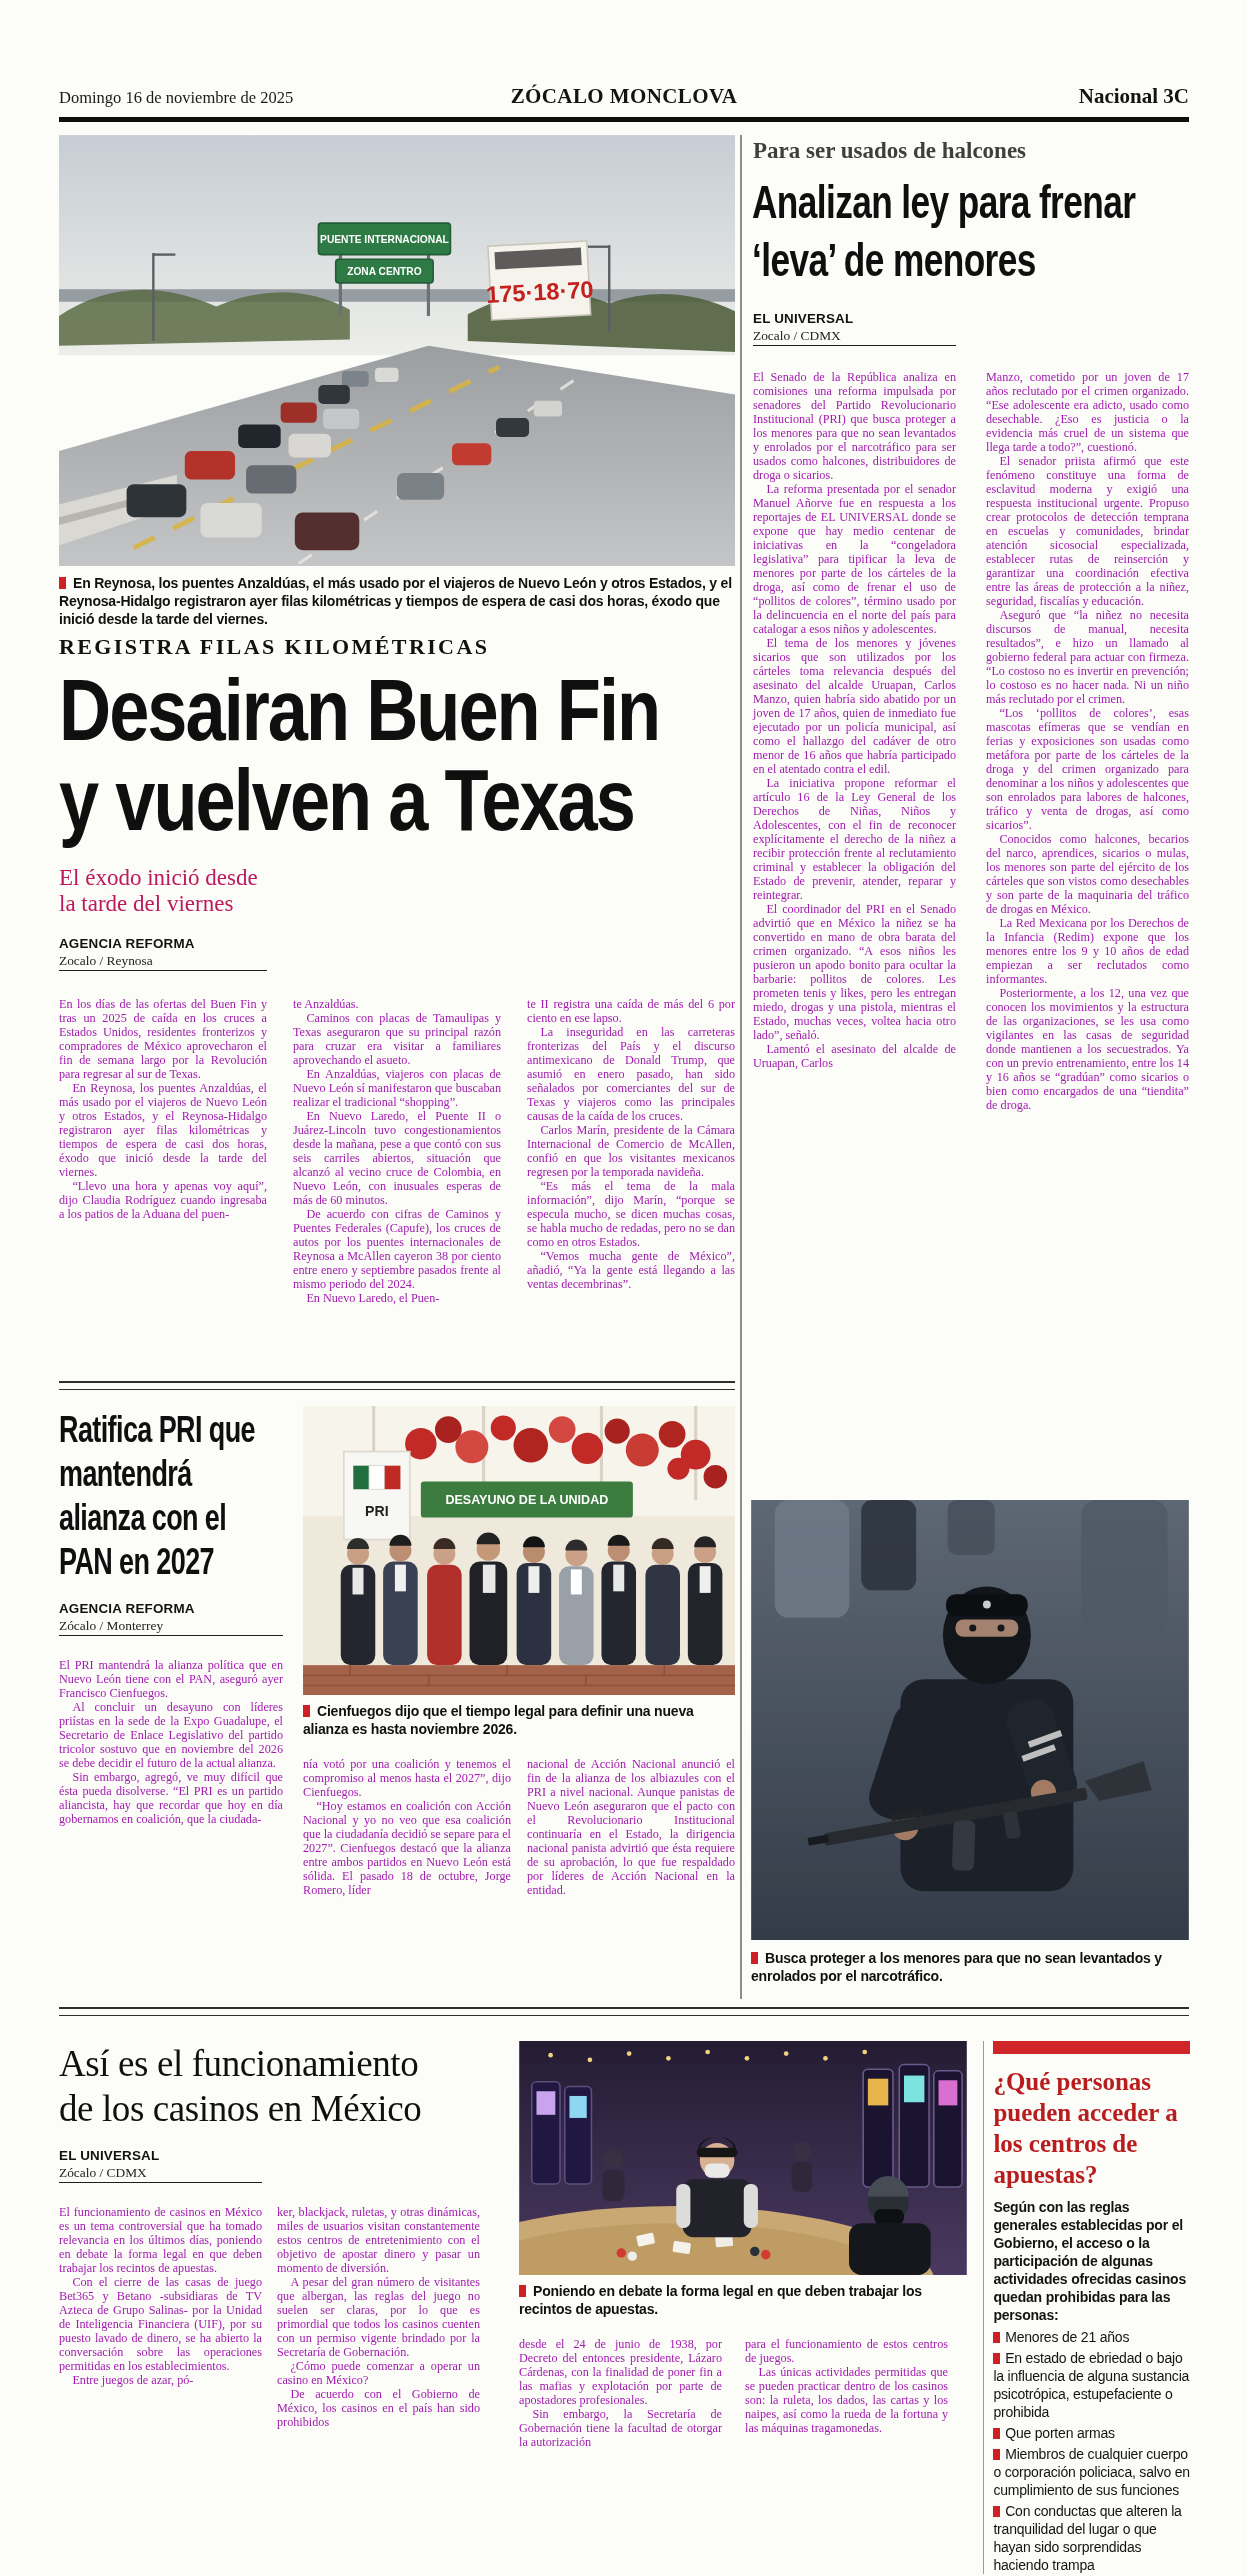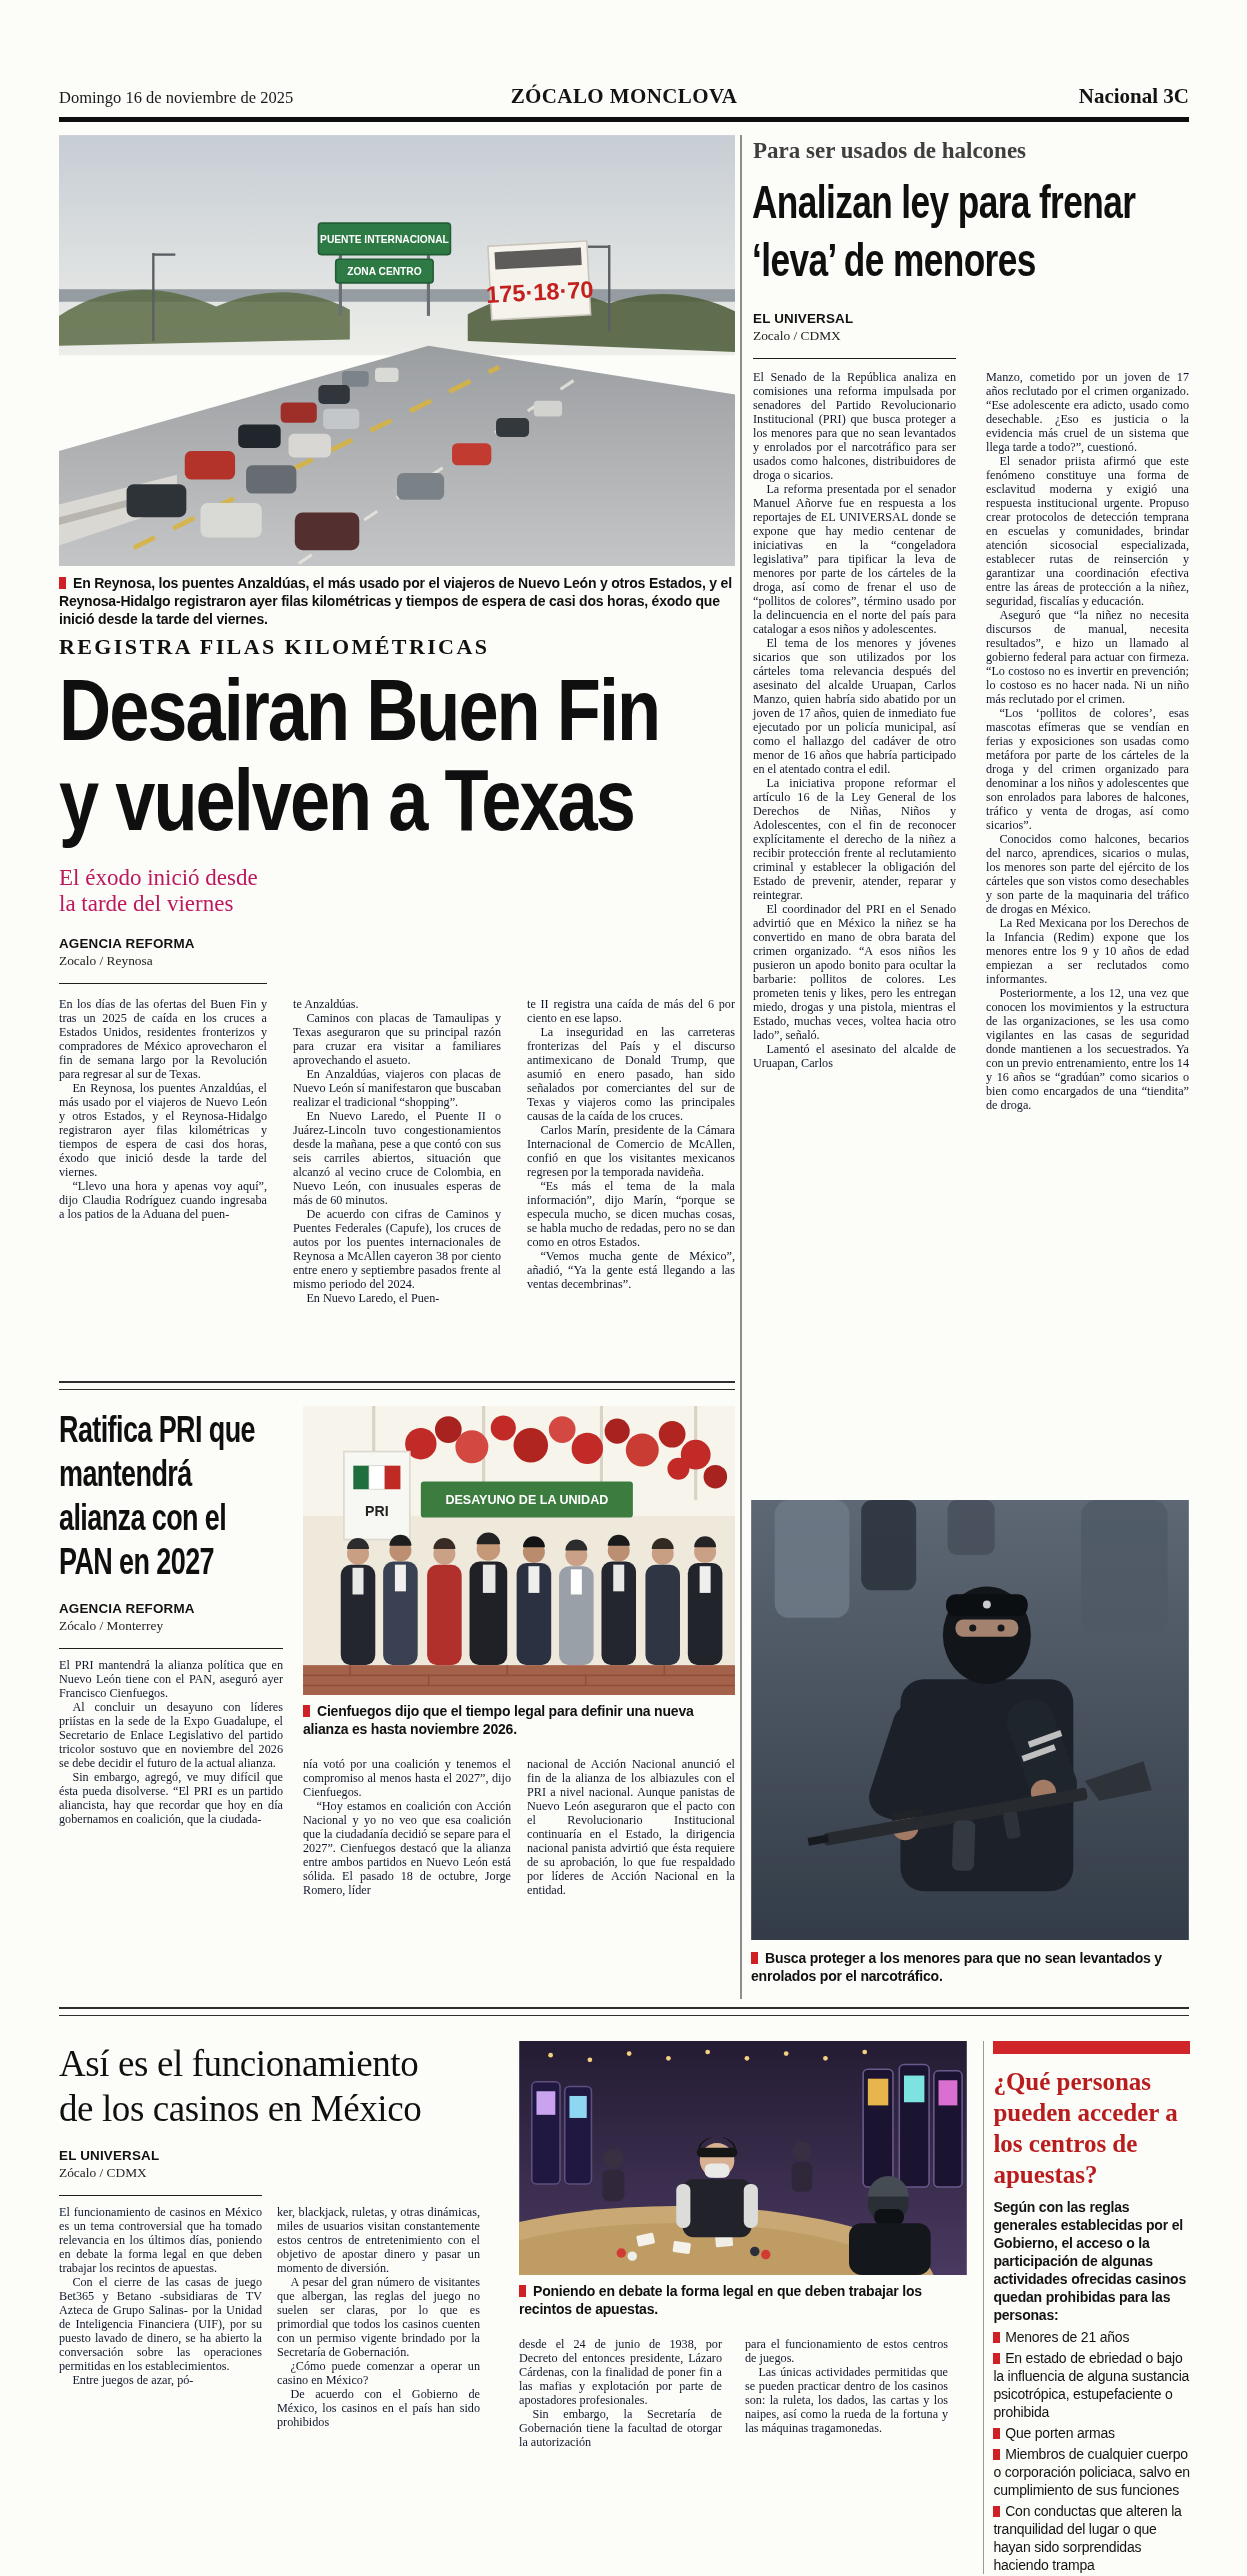--- a/index.html
+++ b/index.html
@@ -20,25 +20,25 @@
   
   .hl { font-family:"Liberation Sans","DejaVu Sans",sans-serif; font-weight:700; color:#0f0f0f;
         transform-origin:0 0; }
   .hl div { white-space:nowrap; }
   .hl-xl { font-size:88px; line-height:90px; letter-spacing:-2.4px; transform:scaleX(.82); }
   .hl-lg { font-size:47px;  line-height:58px;  letter-spacing:-0.8px; transform:scaleX(.75); }
   .hl-md { font-size:36px;  line-height:44px;  letter-spacing:-0.8px; transform:scaleX(.75); }
   .hl-serif { font-size:37px; line-height:45px; letter-spacing:-0.4px; color:#101010; }
   .deck { font-size:23px; line-height:26px; color:#be185d; }
   
-  .bylineblock { border-bottom:1.6px solid #1f1f1f; padding-bottom:14px; }
+  .bylineblock { border-bottom:1.6px solid #1f1f1f; padding-bottom:1px; }
   .byl { font-family:"Liberation Sans","DejaVu Sans",sans-serif; font-weight:bold; font-size:13.4px; letter-spacing:0.2px; color:#111; }
   .dateline { font-size:13.4px; margin-top:1.6px; color:#222; }
   
-  .bcol { font-size:12.2px; line-height:14px; text-align:justify; color:#0f172a; }
+  .bcol { font-size:12.2px; line-height:14px; text-align:justify; color:#a21caf; }
   .bcol p { margin:0; text-indent:13.4px; }
   .bcol p.fst { text-indent:0; }
   
   .caption { font-family:"Liberation Sans","DejaVu Sans",sans-serif; font-weight:700;
              font-size:14px; line-height:18px; letter-spacing:-0.2px; color:#101010; text-align:left; }
   .cbar { display:inline-block; width:7px; height:11.8px; background:#cf2026; margin-right:7px; vertical-align:-0.8px; }
   
   .dblrule { border-top:2.4px solid #2e2e2e; border-bottom:1.6px solid #2e2e2e; height:5.5px; }
   .vrule { background:#8d8d8d; width:1.6px; }
   

